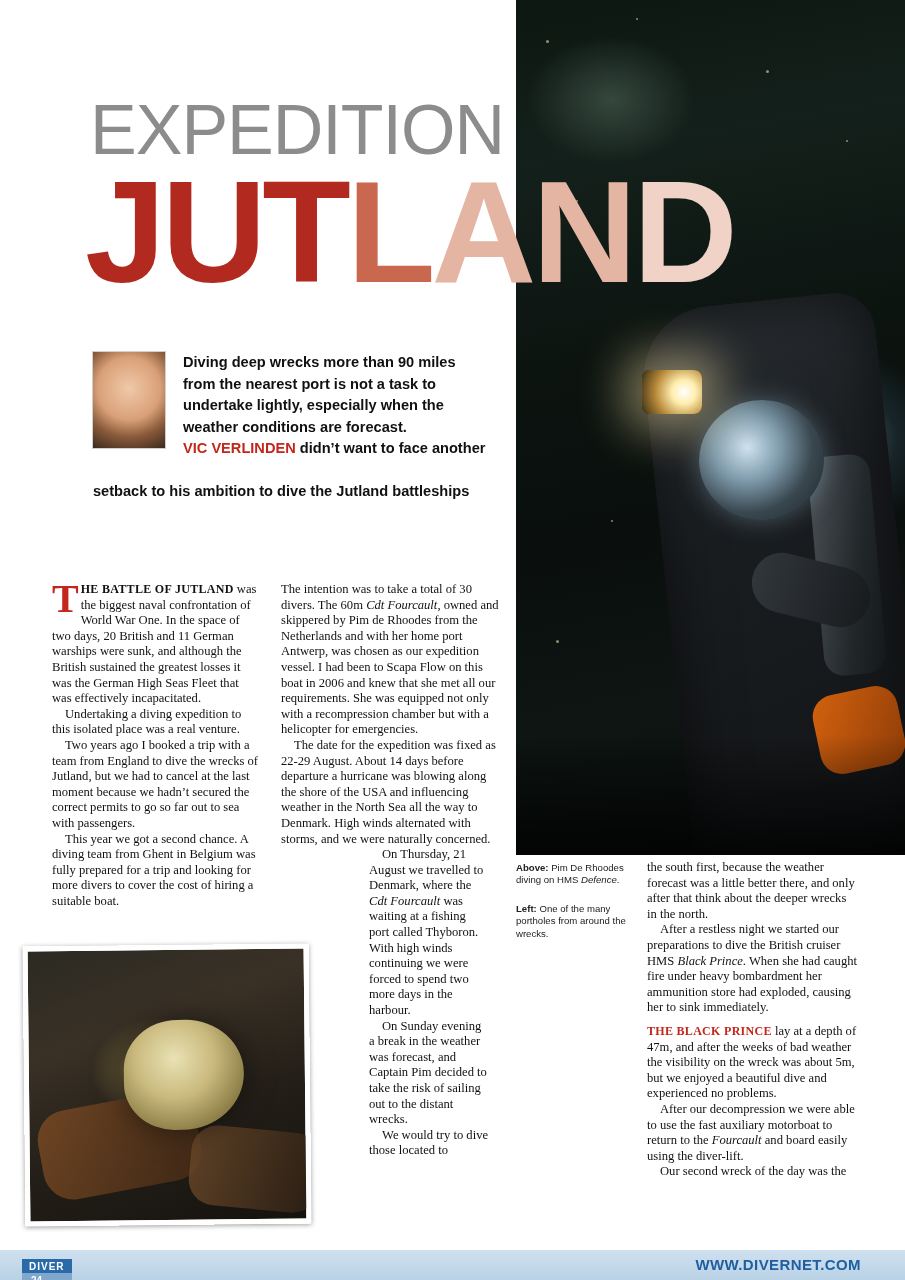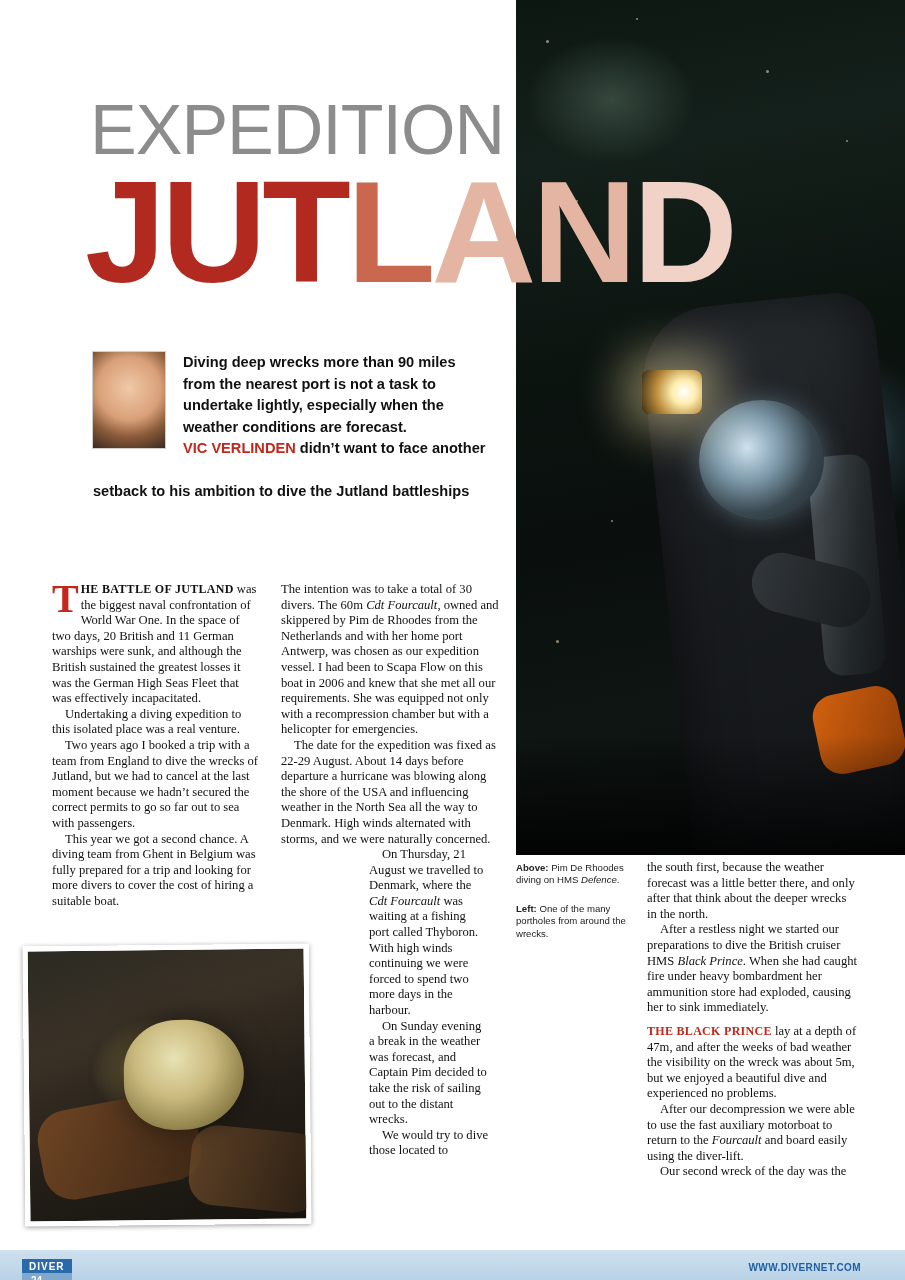--- a/index.html
+++ b/index.html
@@ -154,21 +154,21 @@
     background:linear-gradient(180deg,#cfe0ef,#b9d2e6);
   }
   .page-tag{
     position:absolute;left:22px;bottom:5px;height:16px;display:flex;align-items:stretch;
     font-family:"Liberation Sans", sans-serif;font-size:10px;font-weight:700;flex-direction:column;
   }
   .page-tag .brand{background:#2a6aa8;color:#fff;padding:2px 7px 1px 7px;letter-spacing:1px;}
   .page-tag .num{background:#7fa8cc;color:#fff;padding:2px 6px 1px 9px;}
   .divernet{
     position:absolute;right:44px;bottom:7px;
-    font-family:"Liberation Sans", sans-serif;font-size:10px;font-weight:700;color:#1f5fa0;
+    font-family:"Liberation Sans", sans-serif;font-size:15px;font-weight:700;color:#1f5fa0;
     letter-spacing:.4px;
   }
 </style>
 </head>
 <body>
 
 <div class="hero-photo">
   <div class="speck" style="left:30px;top:40px;width:3px;height:3px;"></div>
   <div class="speck" style="left:120px;top:18px;width:2px;height:2px;"></div>
   <div class="speck" style="left:250px;top:70px;width:3px;height:3px;"></div>

